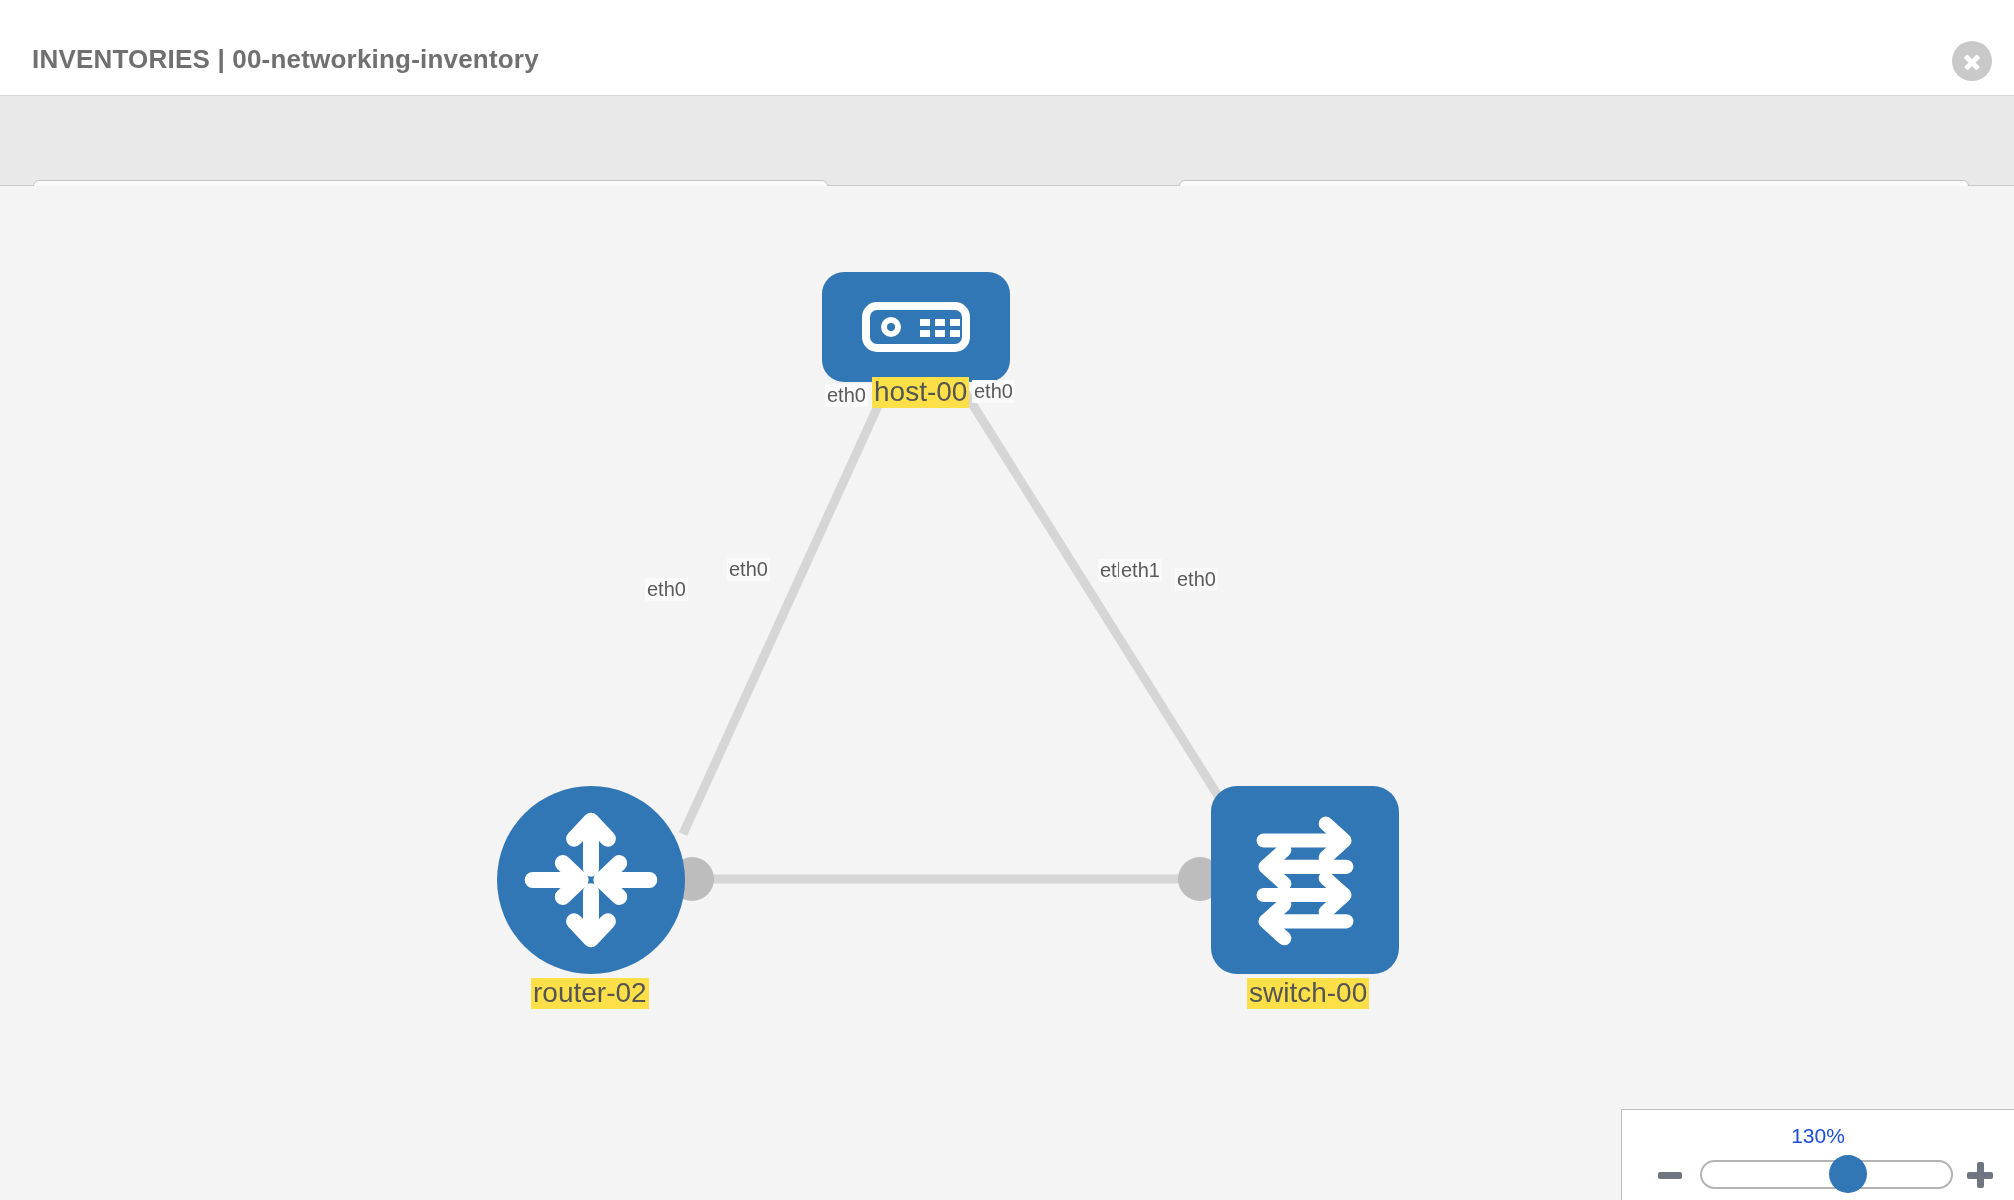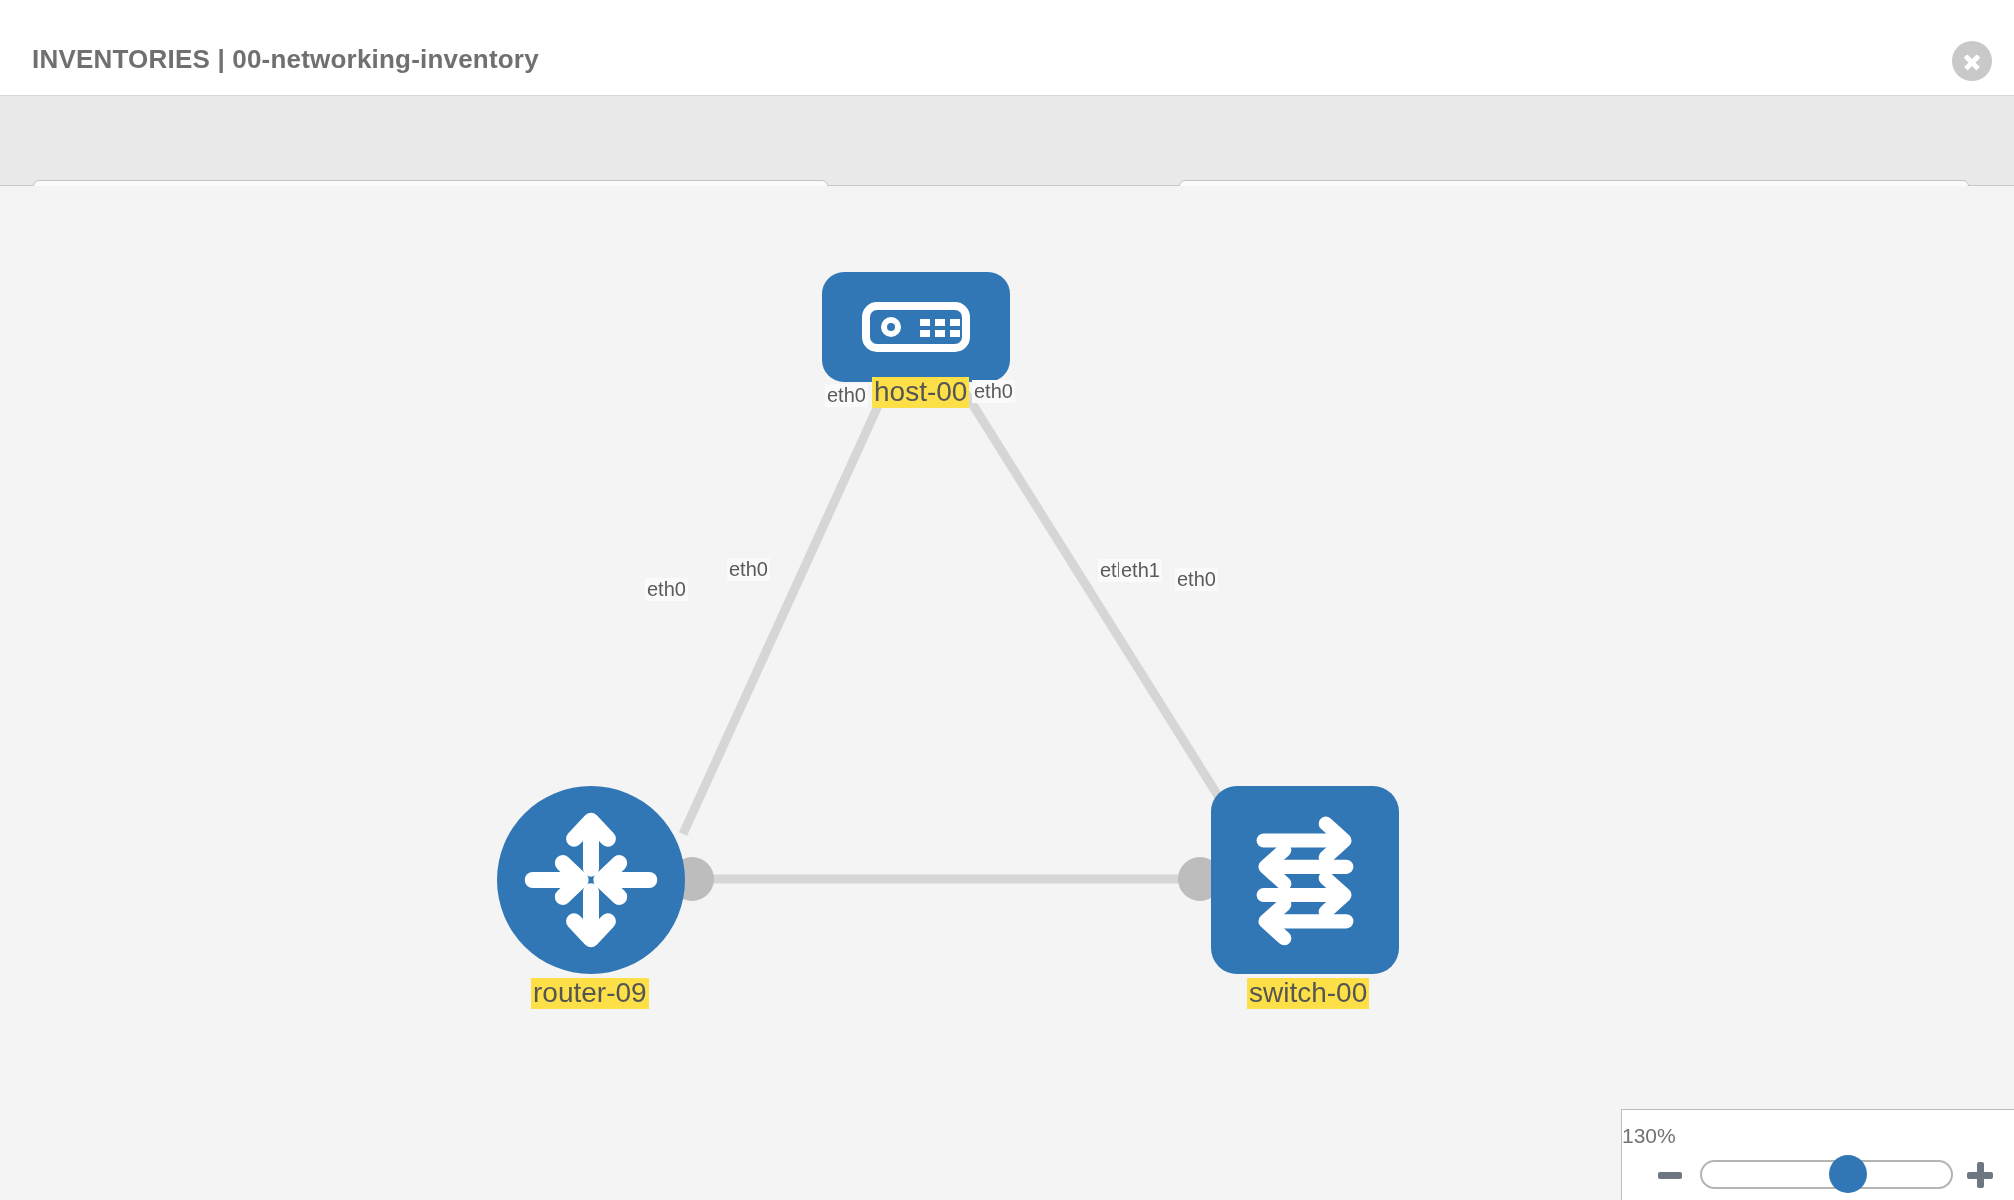--- a/index.html
+++ b/index.html
@@ -134,21 +134,22 @@
   .zoom-panel {
     position: absolute; left: 1621px; top: 1081px;
     width: 393px; height: 119px;
     background: #ffffff;
     border: 1px solid #bdbdbd;
     border-right: none; border-bottom: none;
     box-sizing: border-box;
   }
   .zoom-value {
     position: absolute; left: 0; right: 0; top: 14px;
-    font-size: 21px; color: #737373;
+    text-align: center;
+    font-size: 21px; color: #1d4ed8;
   }
   .zoom-minus {
     position: absolute; left: 36px; top: 62px;
     width: 24px; height: 7px; border-radius: 2px;
     background: #6e7681; cursor: pointer;
   }
   .zoom-plus {
     position: absolute; left: 345px; top: 51px;
     width: 26px; height: 28px; cursor: pointer;
   }
@@ -272,21 +273,21 @@
             <path d="M28 58 H70"></path>
             <path d="M61 49 L71 58 L61 67"></path>
 
             <path d="M72 72 H30"></path>
             <path d="M39 63 L29 72 L39 81"></path>
           </g>
         </svg>
       </div>
 
       <div class="node-label" style="left:872px; top:191px;">host-00</div>
-      <div class="node-label" style="left:531px; top:792px;">router-09</div>
+      <div class="node-label" style="left:531px; top:792px;">router-02</div>
       <div class="node-label" style="left:1247px; top:792px;text-align:center;">switch-00</div>
 
       <div class="edge-label" style="left:825px; top:198px;">eth0</div>
       <div class="edge-label" style="left:972px; top:194px;">eth0</div>
       <div class="edge-label" style="left:645px; top:392px;">eth0</div>
       <div class="edge-label" style="left:1175px; top:382px;">eth0</div>
       <div class="edge-label" style="left:727px; top:372px;">eth0</div>
       <div class="edge-label" style="left:1098px; top:373px;">eth0</div>
       <div class="edge-label" style="left:1119px; top:373px;">eth1</div>
 

